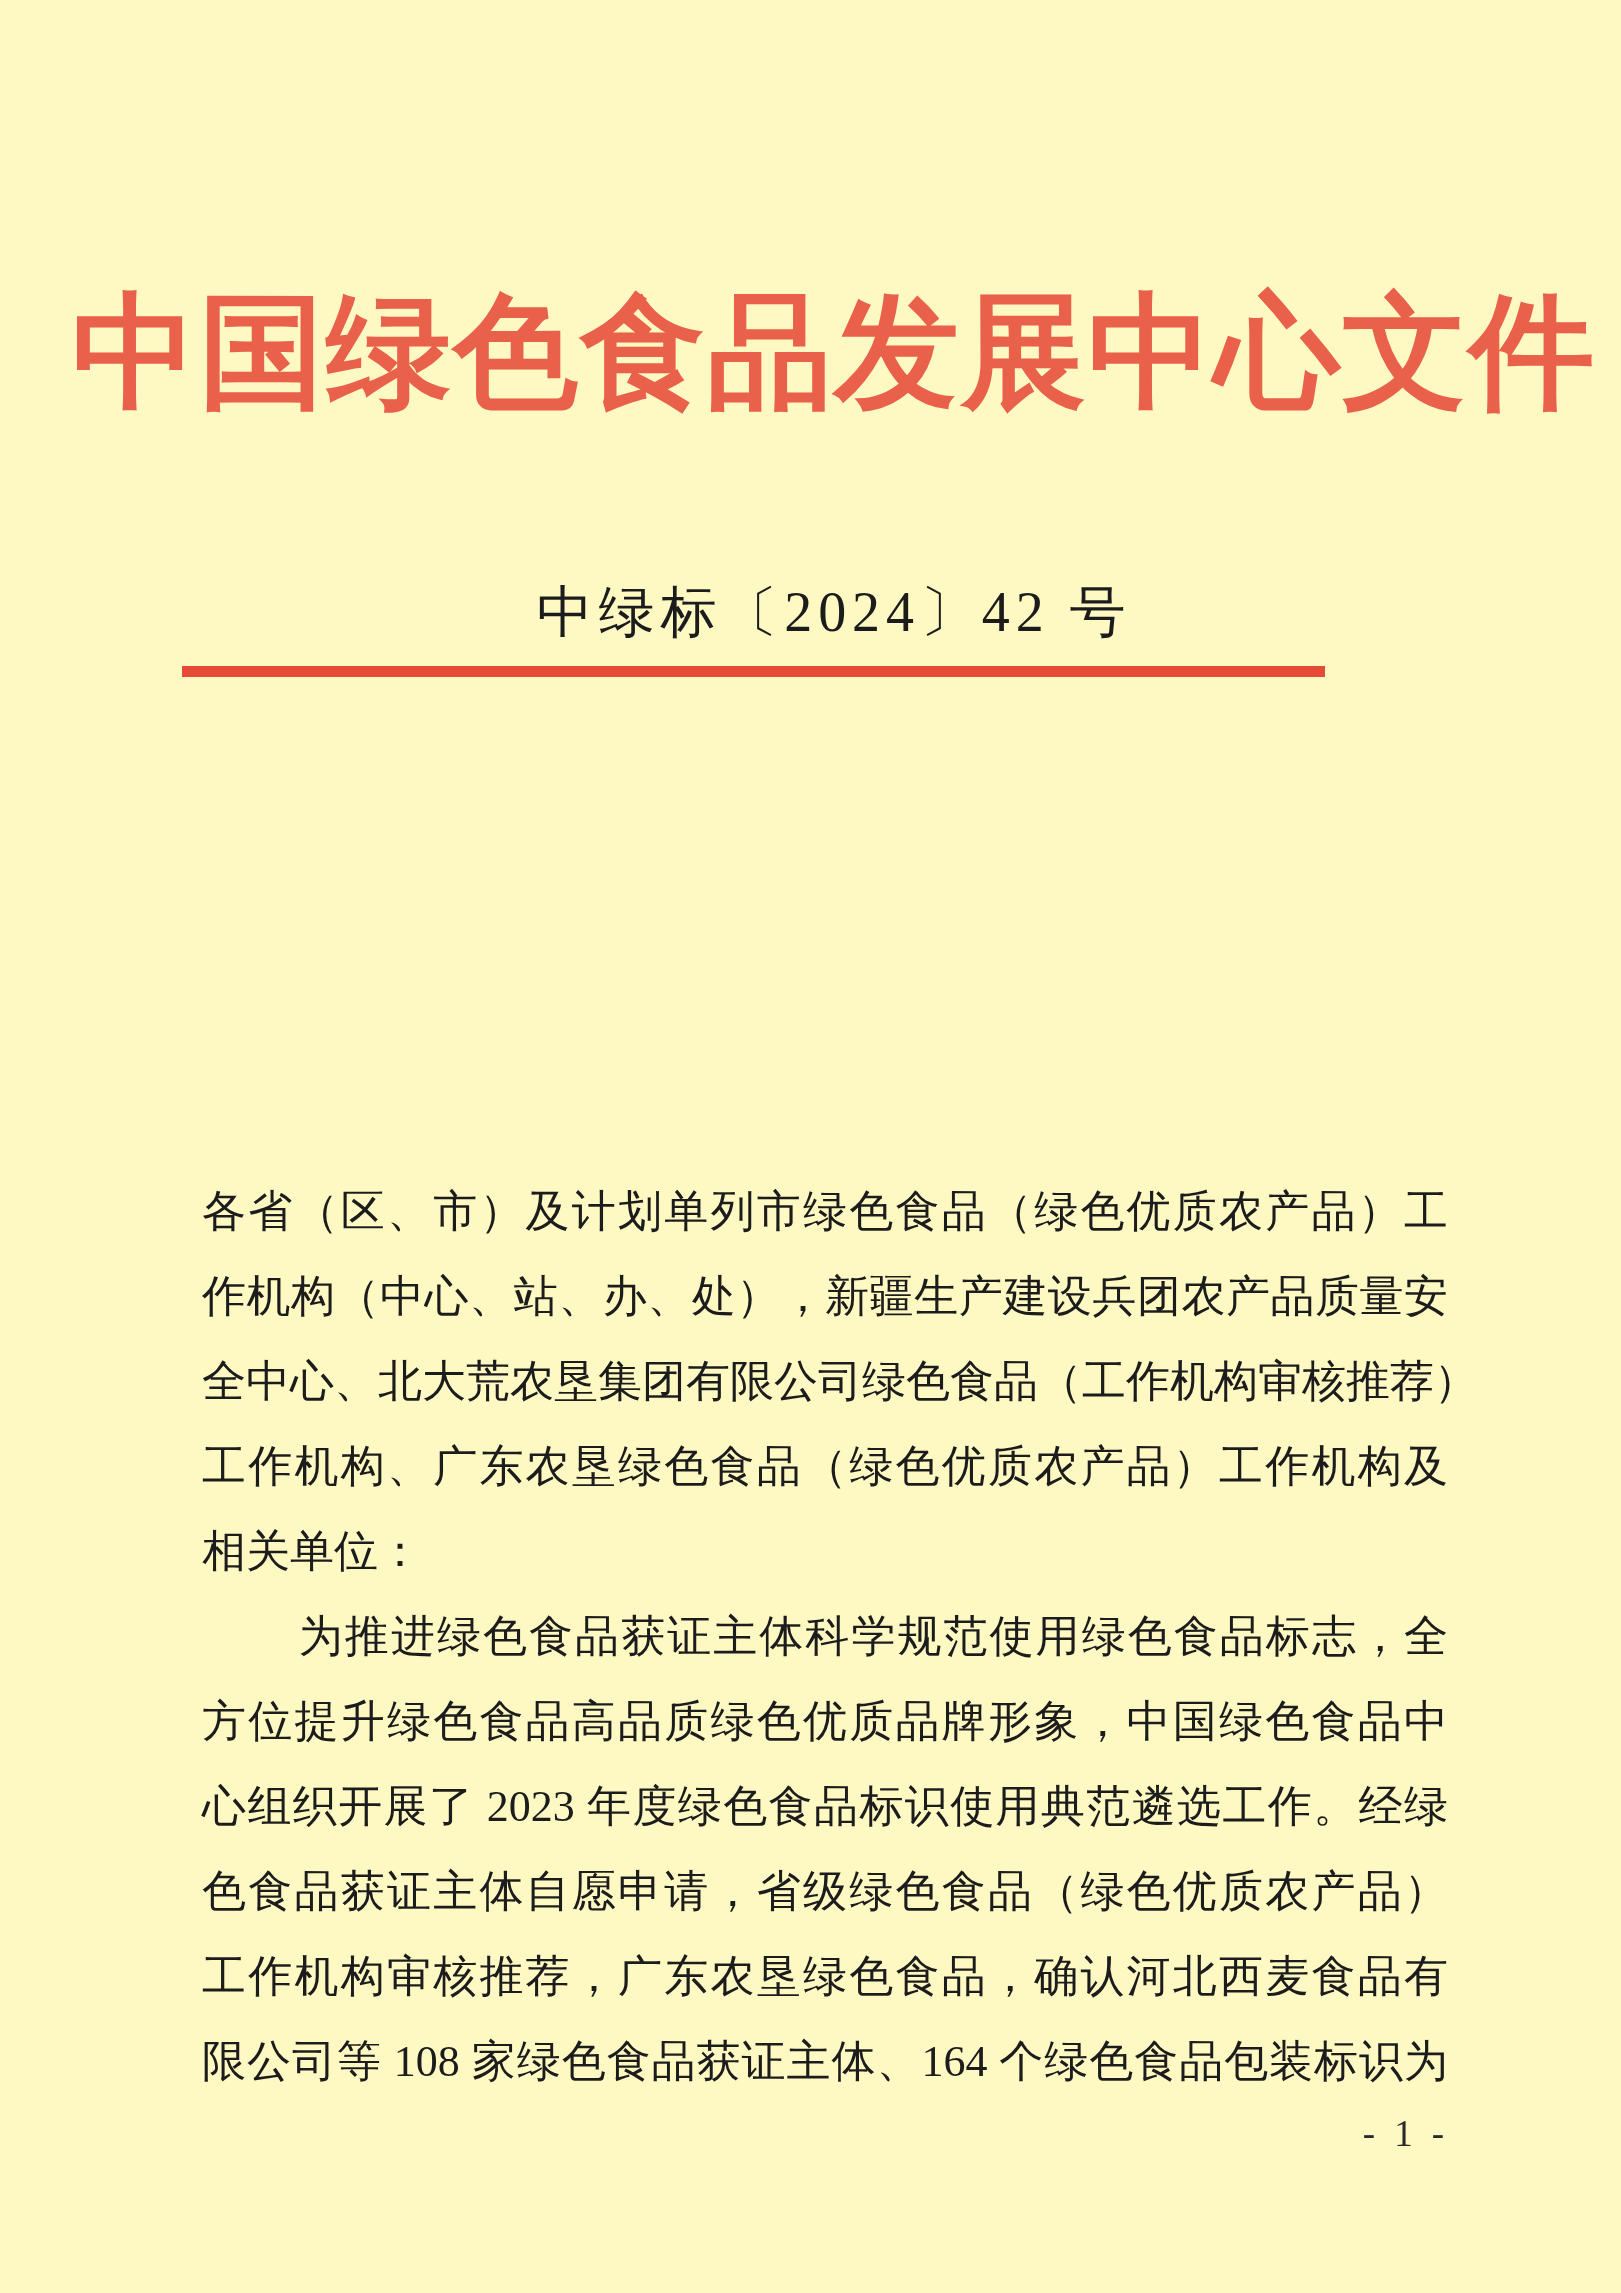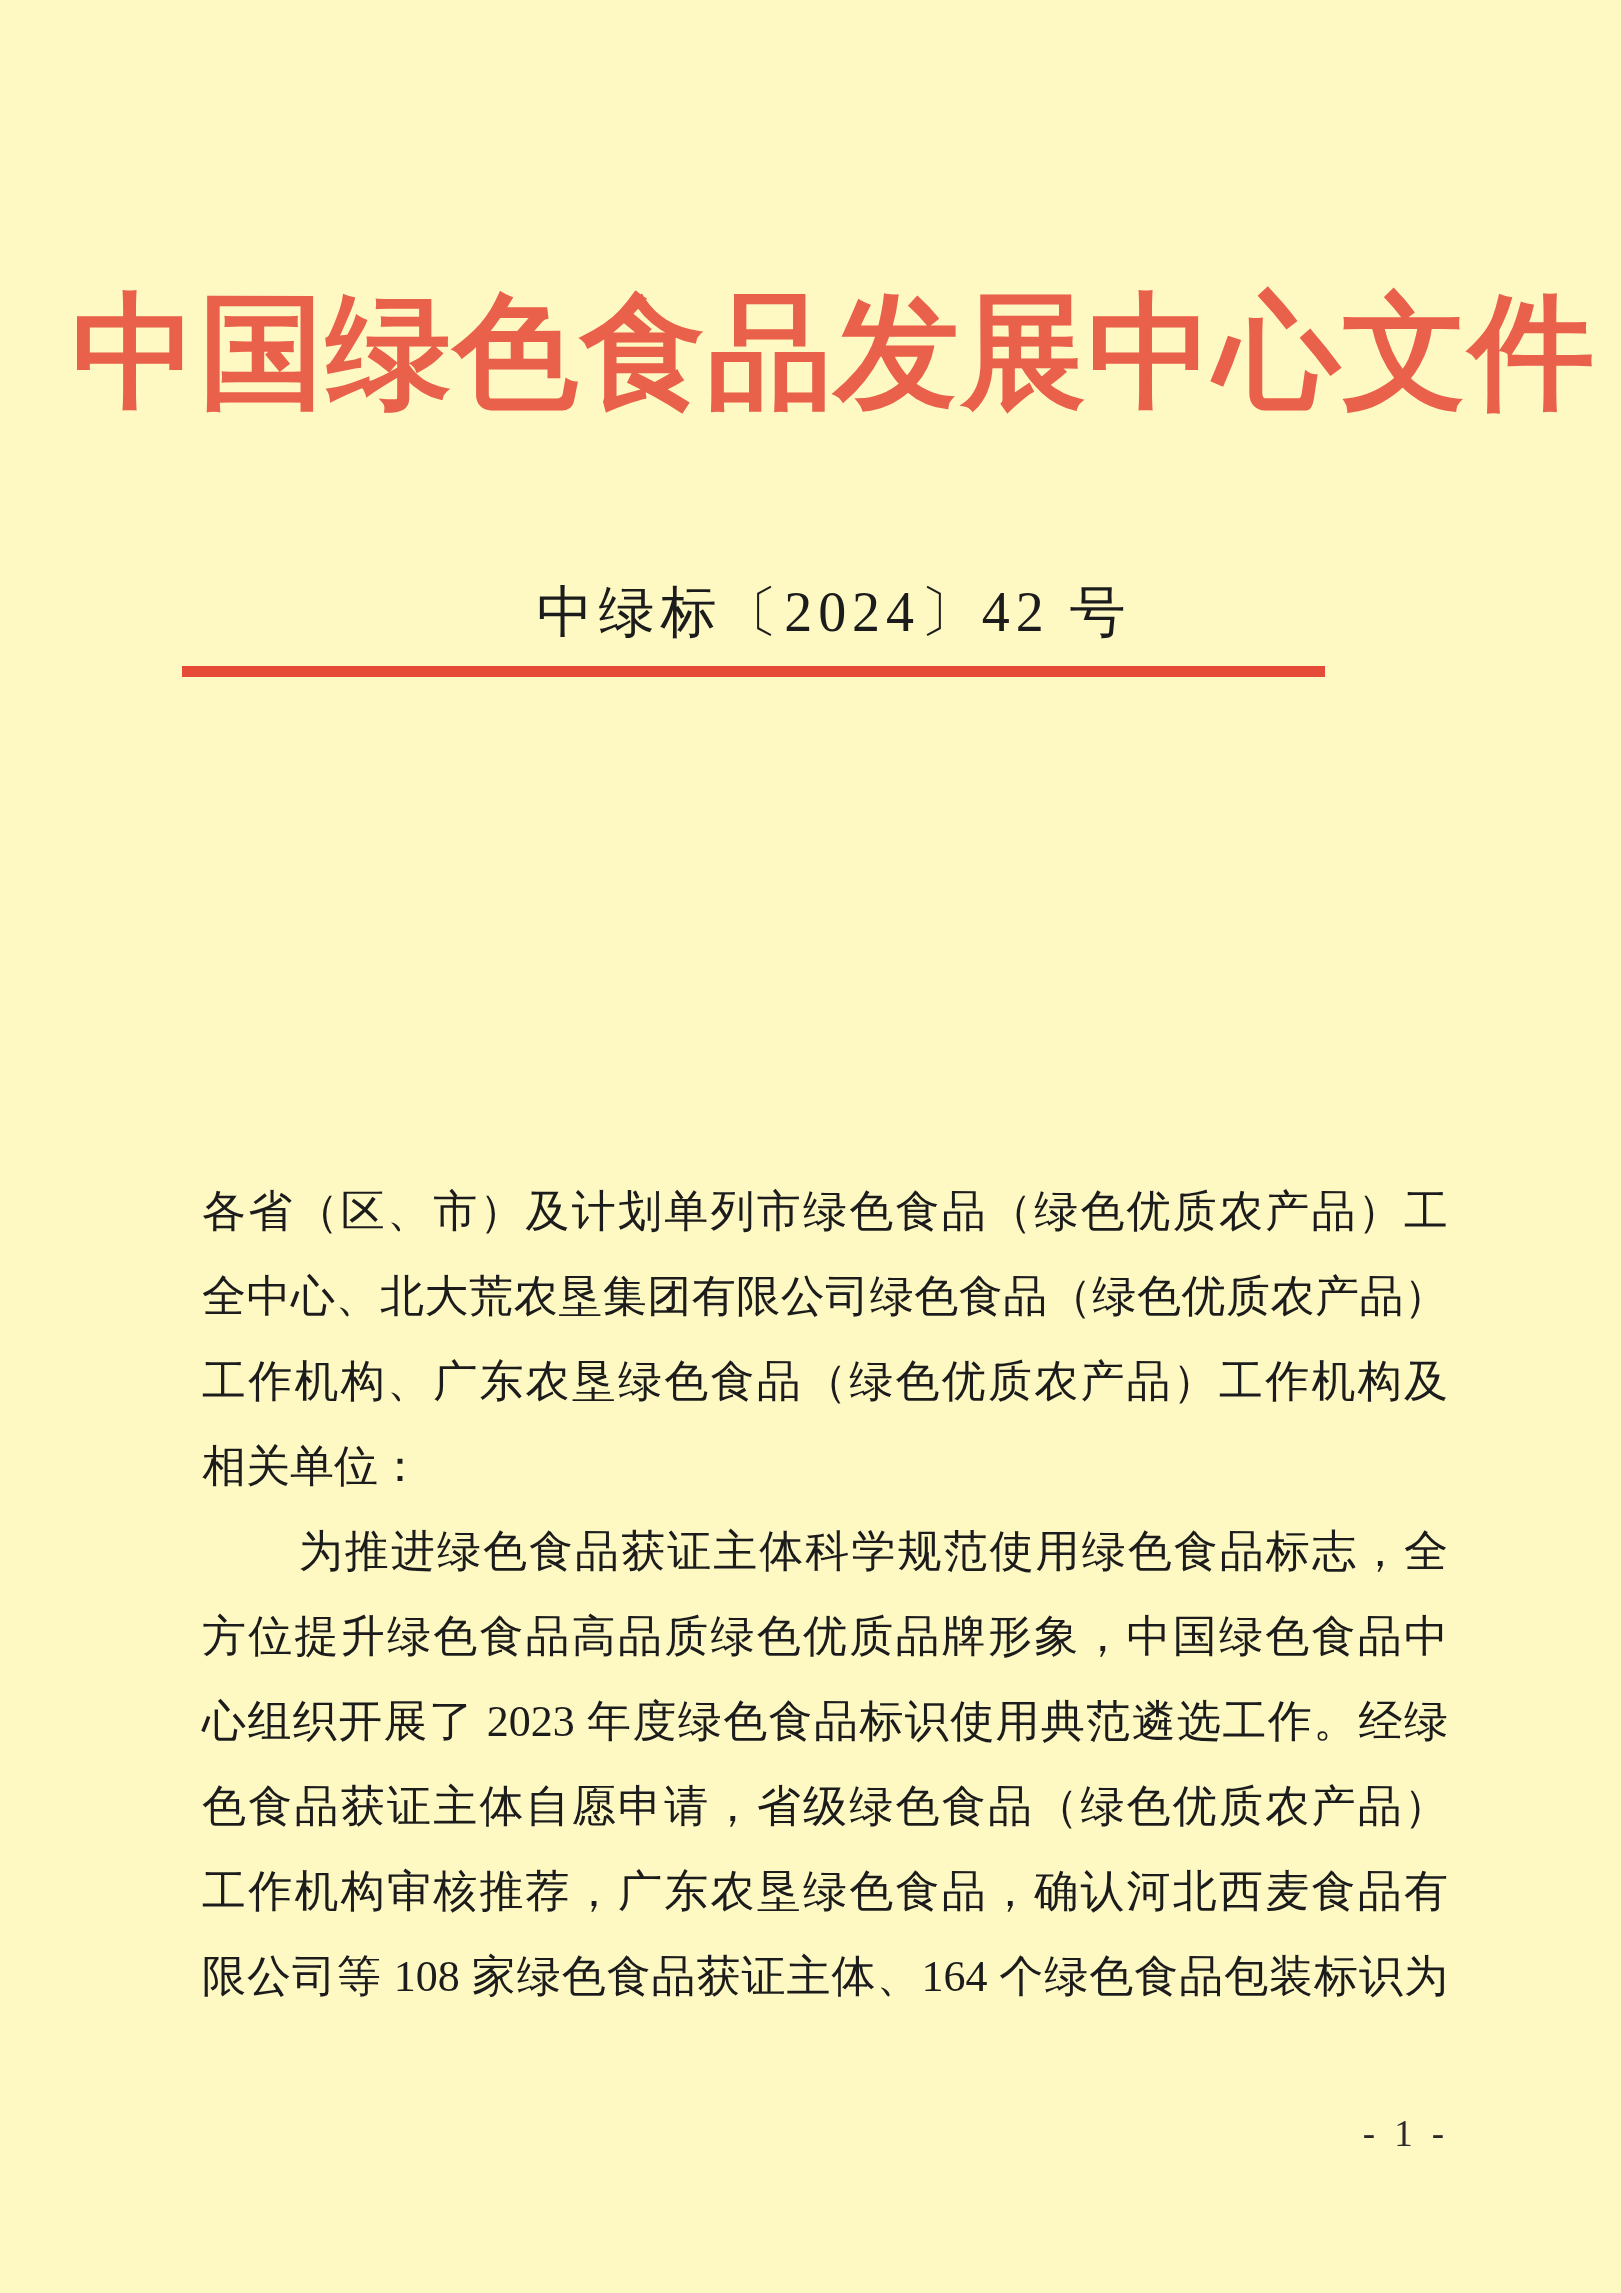--- a/index.html
+++ b/index.html
@@ -73,21 +73,22 @@
   <div class="org-title" style="color: rgb(233, 96, 75);">中国绿色食品发展中心文件</div>
 
   <div class="doc-number">中绿标〔2024〕42 号</div>
 
   <div class="red-rule" style="background: rgb(230, 75, 56);"></div>
 
 
   <div class="body-block">
     <div>
       <div class="body-line">各省（区、市）及计划单列市绿色食品（绿色优质农产品）工</div>
-      <div class="body-line">全中心、北大荒农垦集团有限公司绿色食品（绿色优质农产品）</div>
+      <div class="body-line">作机构（中心、站、办、处），新疆生产建设兵团农产品质量安</div>
+      <div class="body-line">全中心、北大荒农垦集团有限公司绿色食品（工作机构审核推荐）</div>
       <div class="body-line">工作机构、广东农垦绿色食品（绿色优质农产品）工作机构及</div>
       <div class="body-line short">相关单位：</div>
     </div>
     <div>
       <div class="body-line indent">为推进绿色食品获证主体科学规范使用绿色食品标志，全</div>
       <div class="body-line">方位提升绿色食品高品质绿色优质品牌形象，中国绿色食品中</div>
       <div class="body-line">心组织开展了 2023 年度绿色食品标识使用典范遴选工作。经绿</div>
       <div class="body-line">色食品获证主体自愿申请，省级绿色食品（绿色优质农产品）</div>
       <div class="body-line">工作机构审核推荐，广东农垦绿色食品，确认河北西麦食品有</div>
       <div class="body-line">限公司等 108 家绿色食品获证主体、164 个绿色食品包装标识为</div>

